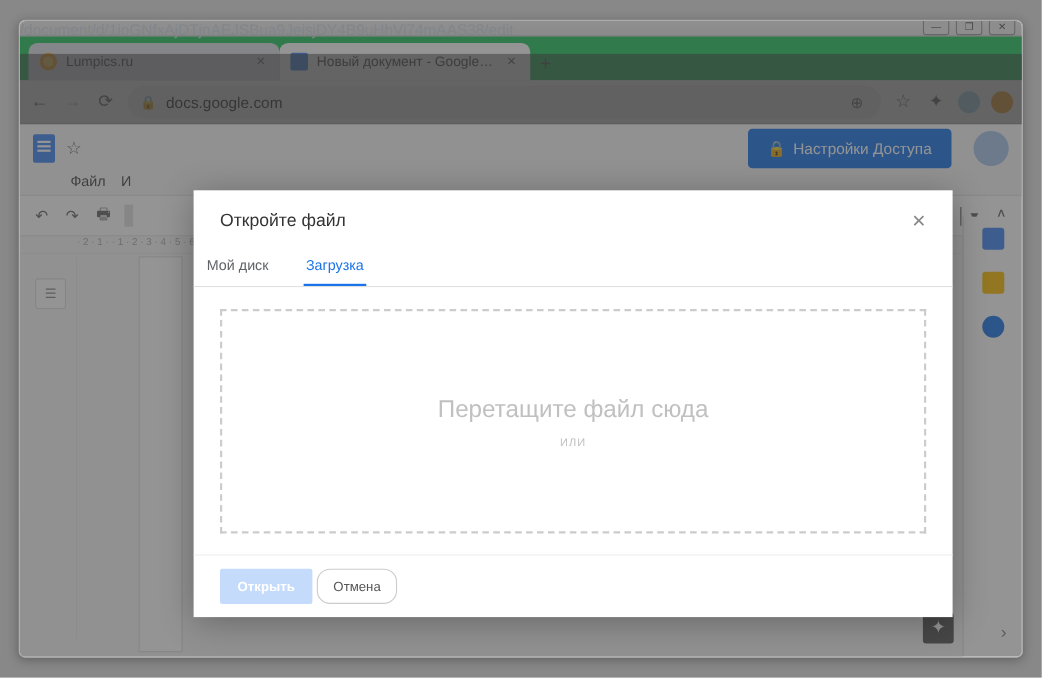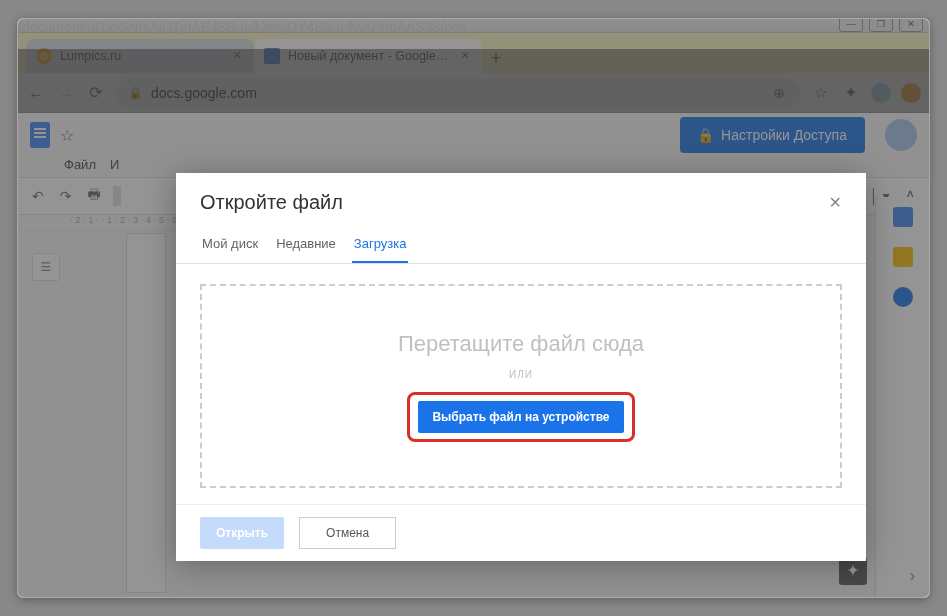--- a/index.html
+++ b/index.html
@@ -7,21 +7,21 @@
 
 
 .win-frame { position: absolute; left: 17px; top: 18px; width: 913px; height: 580px; background: #fff; border: 1px solid #aaa; border-radius: 6px; box-shadow: 0 2px 10px rgba(0,0,0,0.3); overflow: hidden; }
 
 
 .titlebar { height: 14px; background: linear-gradient(#f6f6f6,#e8e8e8); border-bottom: 1px solid #ccc; position: relative; }
 .win-controls { position: absolute; right: 6px; top: -3px; display: flex; gap: 6px; }
 .win-btn { width: 24px; height: 16px; border: 1px solid #999; border-radius: 3px; background: #f0f0f0; font-size: 9px; text-align: center; line-height: 14px; color: #555; }
 
 
-.tabstrip { height: 40px; background: #fef9c3; display: flex; align-items: flex-end; padding-left: 8px; }
+.tabstrip { height: 40px; background: #22c55e; display: flex; align-items: flex-end; padding-left: 8px; }
 .tab { height: 34px; width: 228px; background: #dee1e6; border-radius: 8px 8px 0 0; display: flex; align-items: center; padding: 0 10px; font-size: 12.5px; color: #444; gap: 8px; position: relative; }
 .tab.active { background: #fff; }
 .tab .favicon { width: 16px; height: 16px; border-radius: 50%; flex-shrink: 0; }
 .tab .title { flex: 1; white-space: nowrap; overflow: hidden; text-overflow: ellipsis; }
 .tab .close { width: 14px; height: 14px; font-size: 14px; color: #666; text-align: center; line-height: 12px; }
 .newtab { width: 28px; height: 28px; font-size: 18px; color: #555; text-align: center; line-height: 26px; }
 
 
 .omnirow { height: 40px; background: #fff; border-bottom: 1px solid #dadce0; display: flex; align-items: center; padding: 0 8px; gap: 10px; }
 .nav-icn { width: 20px; height: 20px; color: #5f6368; font-size: 16px; text-align: center; line-height: 20px; }
@@ -52,34 +52,34 @@
 .side-icn { width: 20px; height: 20px; border-radius: 3px; }
 .explore-chip { position: absolute; right: 62px; bottom: 12px; width: 28px; height: 28px; background: #555; border-radius: 3px; color: #fff; font-size: 16px; text-align: center; line-height: 28px; }
 .scroll-right { position: absolute; right: 14px; bottom: 12px; font-size: 16px; color: #888; }
 
 
 .dim { position: absolute; inset: 0; background: rgba(60,60,60,0.55); }
 
 
 .dialog { position: absolute; left: 158px; top: 154px; width: 690px; height: 388px; background: #fff; box-shadow: 0 4px 30px rgba(0,0,0,0.3); }
 .dlg-hdr { padding: 18px 24px 12px; display: flex; align-items: center; }
-.dlg-title { font-size: 20px; color: #333; font-weight: normal; }
+.dlg-title { font-size: 16px; color: #333; font-weight: normal; }
 .dlg-close { margin-left: auto; font-size: 16px; color: #888; cursor: pointer; }
-.dlg-tabs { display: flex; padding: 0 24px; gap: 14px; border-bottom: 1px solid #e0e0e0; }
+.dlg-tabs { display: flex; padding: 0 10px; gap: 30px; border-bottom: 1px solid #e0e0e0; }
 .dlg-tab { font-size: 13px; color: #5f6368; padding: 10px 2px; border-bottom: 2px solid transparent; cursor: pointer; }
 .dlg-tab.active { color: #1a73e8; border-bottom-color: #1a73e8; font-weight: 500; }
 .dlg-body { padding: 20px 24px; }
 .dropzone { border: 2px dashed #ccc; height: 204px; display: flex; flex-direction: column; align-items: center; justify-content: center; gap: 12px; }
 .drop-text { font-size: 22px; color: #c0c0c0; }
 .drop-or { font-size: 10px; color: #c0c0c0; letter-spacing: 1px; text-align: right; }
 .highlight-ring { border: 3px solid #d93025; border-radius: 8px; padding: 6px 8px; }
 .pick-btn { background: #1a73e8; color: #fff; border: none; border-radius: 2px; padding: 9px 14px; font-size: 12px; font-weight: bold; cursor: pointer; }
-.dlg-ftr { padding: 12px 24px; display: flex; gap: 15px; border-top: 1px solid #eee; position: absolute; bottom: 0; left: 0; right: 0; margin-top: 24px; }
+.dlg-ftr { padding: 12px 24px; display: flex; gap: 4px; border-top: 1px solid #eee; position: absolute; bottom: 0; left: 0; right: 0; margin-top: 24px; }
 .btn-primary { background: #c5dbfb; color: #fff; border: none; border-radius: 2px; padding: 8px 16px; font-size: 12px; font-weight: bold; }
-.btn-secondary { background: #fff; color: #555; border: 1px solid #ccc; border-radius: 0; padding: 8px 26px; font-size: 12px; }
+.btn-secondary { background: #fff; color: #555; border: 1px solid #ccc; border-radius: 12px; padding: 8px 14px; font-size: 12px; }
 
 .vruler { position:absolute; left:40px; top:120px; width:12px; bottom:16px; border-right:1px solid #eee; font-size:8px; color:#aaa; }
 </style>
 </head>
 <body>
 
 <div class="win-frame">
 
   <div class="titlebar">
     <div class="win-controls">
@@ -157,30 +157,26 @@
     <div class="dim" style="top:-64px"></div>
   </div>
 
   <div class="dialog">
     <div class="dlg-hdr">
       <div class="dlg-title">Откройте файл</div>
       <div class="dlg-close">✕</div>
     </div>
     <div class="dlg-tabs">
       <div class="dlg-tab">Мой диск</div>
-      <div class="dlg-tab">Недавние</div>
       <div class="dlg-tab active">Загрузка</div>
     </div>
     <div class="dlg-body">
       <div class="dropzone">
         <div class="drop-text">Перетащите файл сюда</div>
         <div class="drop-or">ИЛИ</div>
-        <div class="highlight-ring">
-          <button class="pick-btn">Выбрать файл на устройстве</button>
-        </div>
       </div>
     </div>
     <div class="dlg-ftr">
       <button class="btn-primary">Открыть</button>
       <button class="btn-secondary">Отмена</button>
     </div>
   </div>
 
 </div>
 

